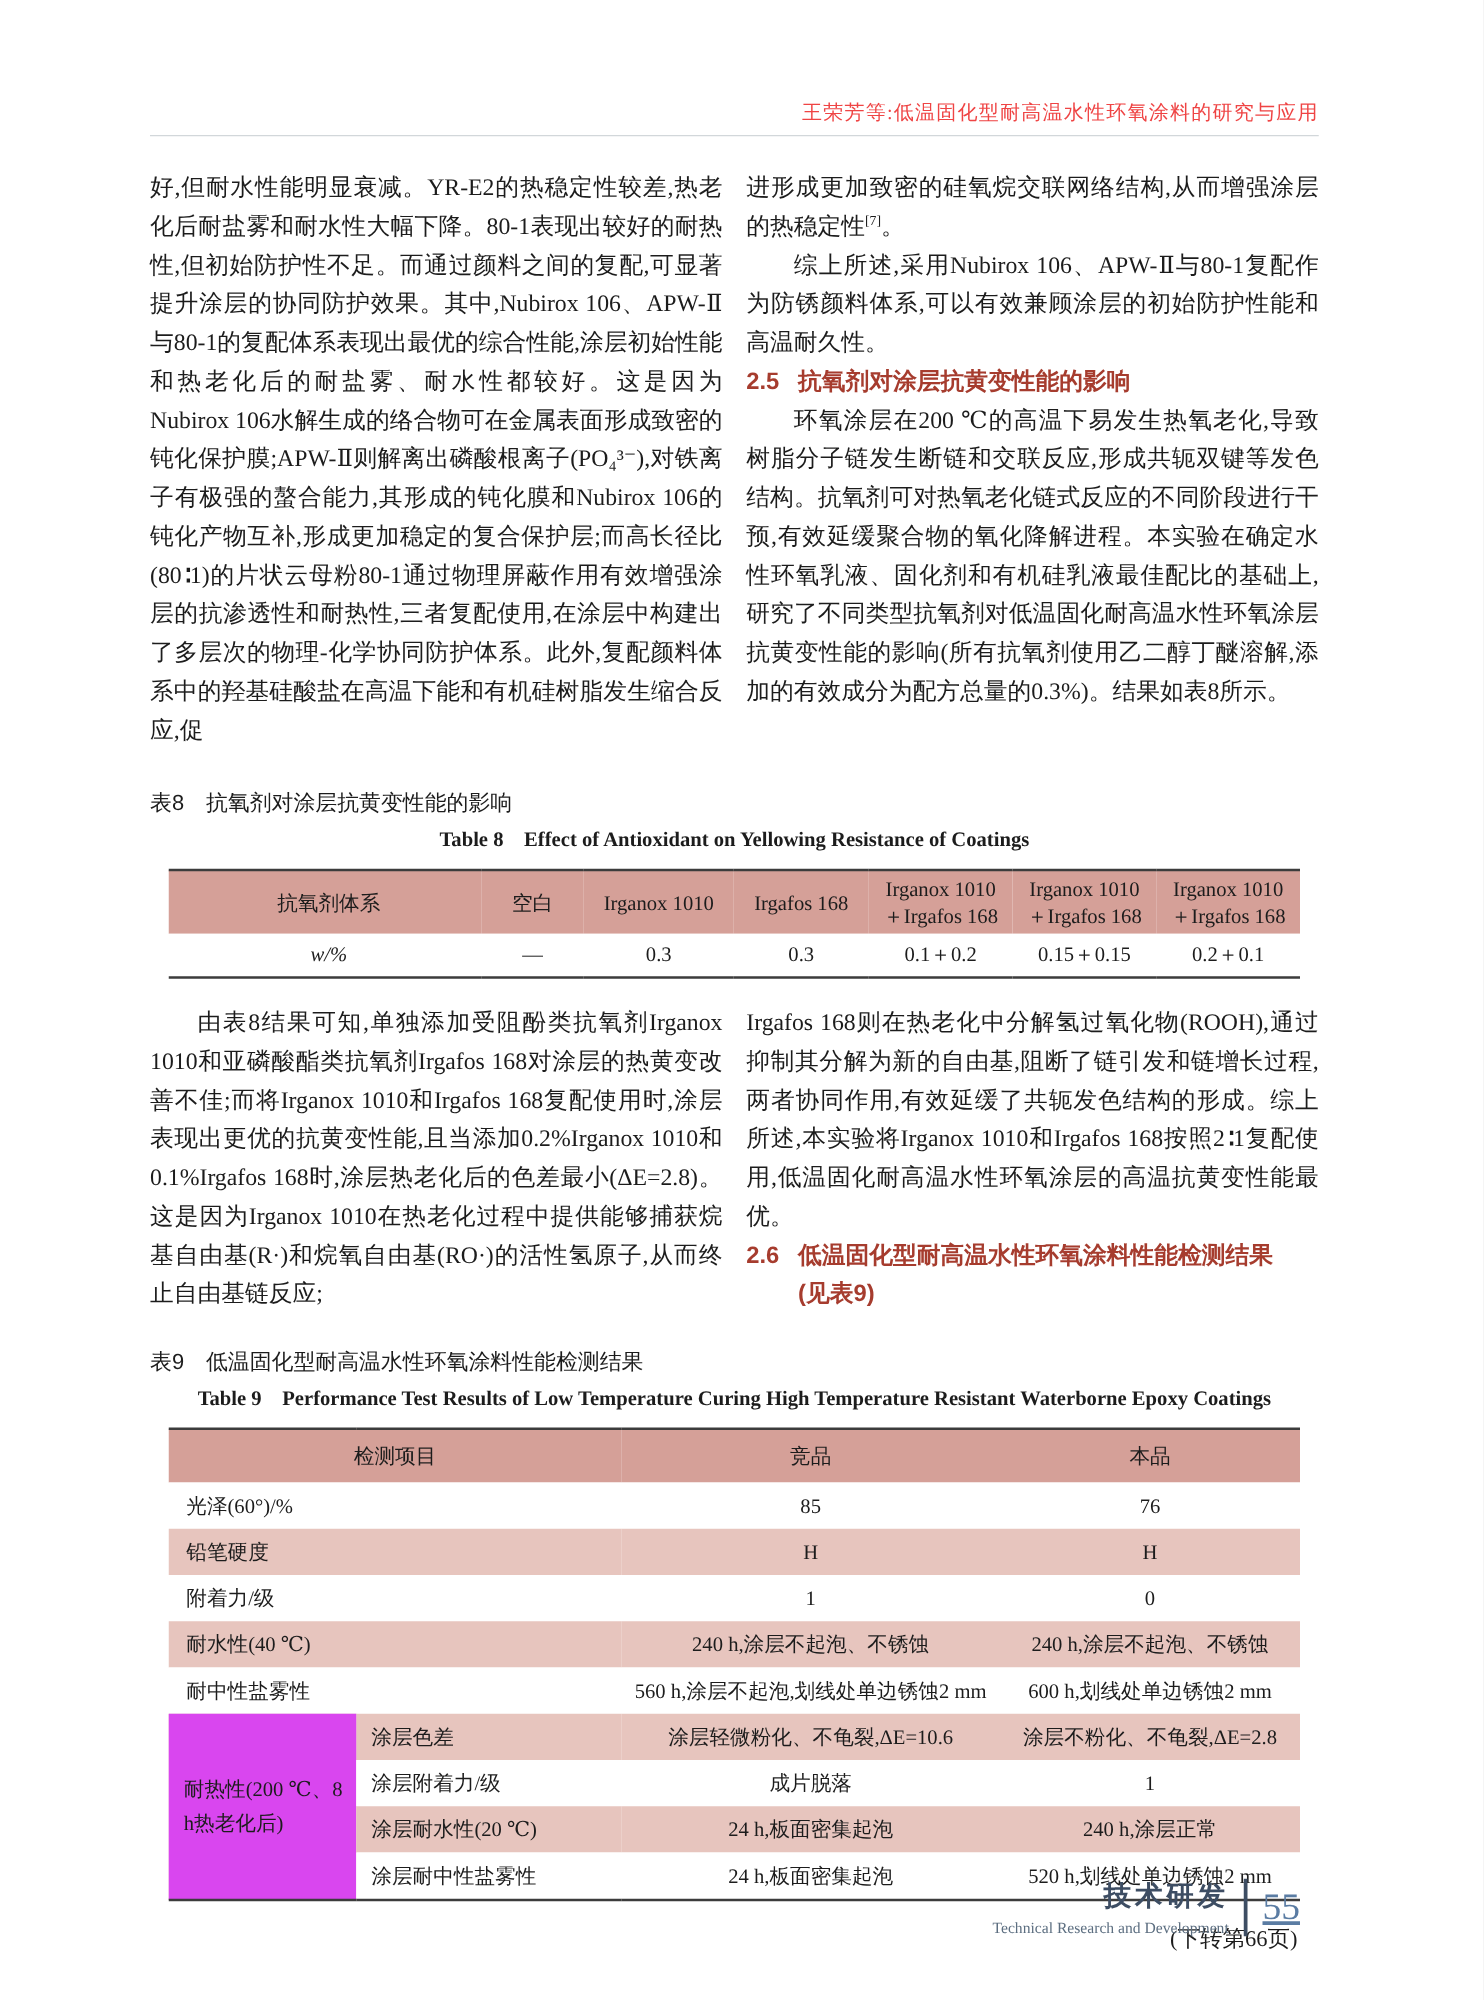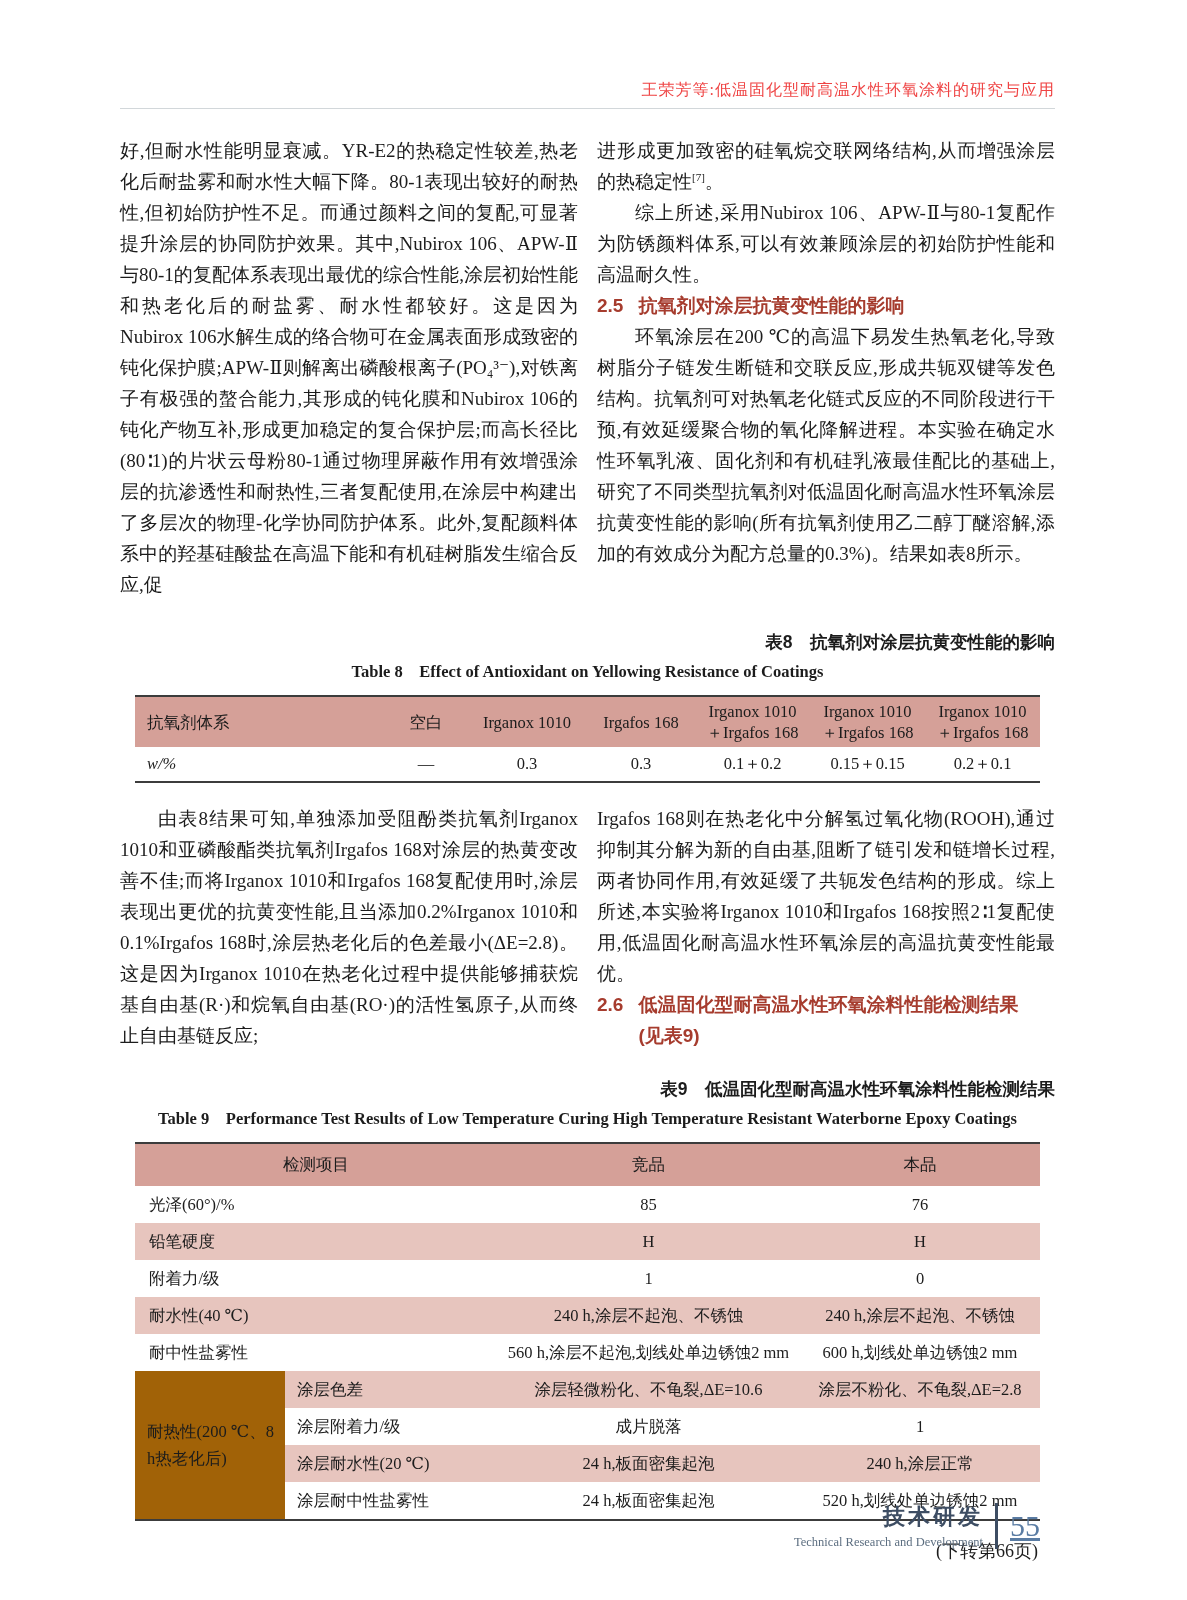--- a/index.html
+++ b/index.html
@@ -22,43 +22,43 @@
   .indent{text-indent:2em;}
   sup{font-size:11px;line-height:0;}
   .sec-head{
     display:flex;gap:15px;color:#a63c2e;font-weight:bold;
     font-family:"Liberation Sans","DejaVu Sans",sans-serif;
     font-size:19px;line-height:31px;
   }
   .sec-head .num{flex:0 0 auto;}
   
   .tbl-title-cn{
-    text-align:right;font-family:"Liberation Sans","DejaVu Sans",sans-serif;
-    font-weight:bold;font-size:17.5px;margin-top:30px;
+    text-align:left;font-family:"Liberation Sans","DejaVu Sans",sans-serif;
+    font-weight:normal;font-size:17.5px;margin-top:30px;
   }
   .tbl-title-en{text-align:center;font-weight:bold;font-size:16.5px;margin-top:7px;}
   
   table{
     width:905px;margin:12px auto 0 auto;border-collapse:collapse;
     border-top:2px solid #3c3c3c;border-bottom:2px solid #3c3c3c;
     font-size:16.5px;color:#1c1c1c;
   }
   th,td{padding:2px 6px;text-align:center;font-weight:normal;}
   .hdr{background:#d5a098;}
   .row-pink{background:#e7c5be;}
   .row-white{background:#ffffff;}
   .t8 th{height:46px;line-height:21px;}
   .t8 td{height:30px;}
-  .t8 .lbl,.t8 th.lbl{text-align:left;padding-left:12px;}
+  .t8 .lbl,.t8 th.lbl{text-align:center;padding-left:12px;}
   .t8 .ital{font-style:italic;}
   .t9 th{height:38px;}
   .t9 td{height:33px;}
   .t9 .item{text-align:left;padding-left:14px;}
   .t9 .group{
-    background:#a16207;text-align:left;padding-left:12px;
+    background:#d946ef;text-align:left;padding-left:12px;
     line-height:27px;vertical-align:middle;
   }
   .t9 .sub{text-align:left;padding-left:12px;}
   
   .continue-note{text-align:right;margin:18px 17px 0 0;font-size:18px;}
   
   .footer{
     position:absolute;right:147px;bottom:50px;
     display:flex;align-items:center;gap:12px;
   }

